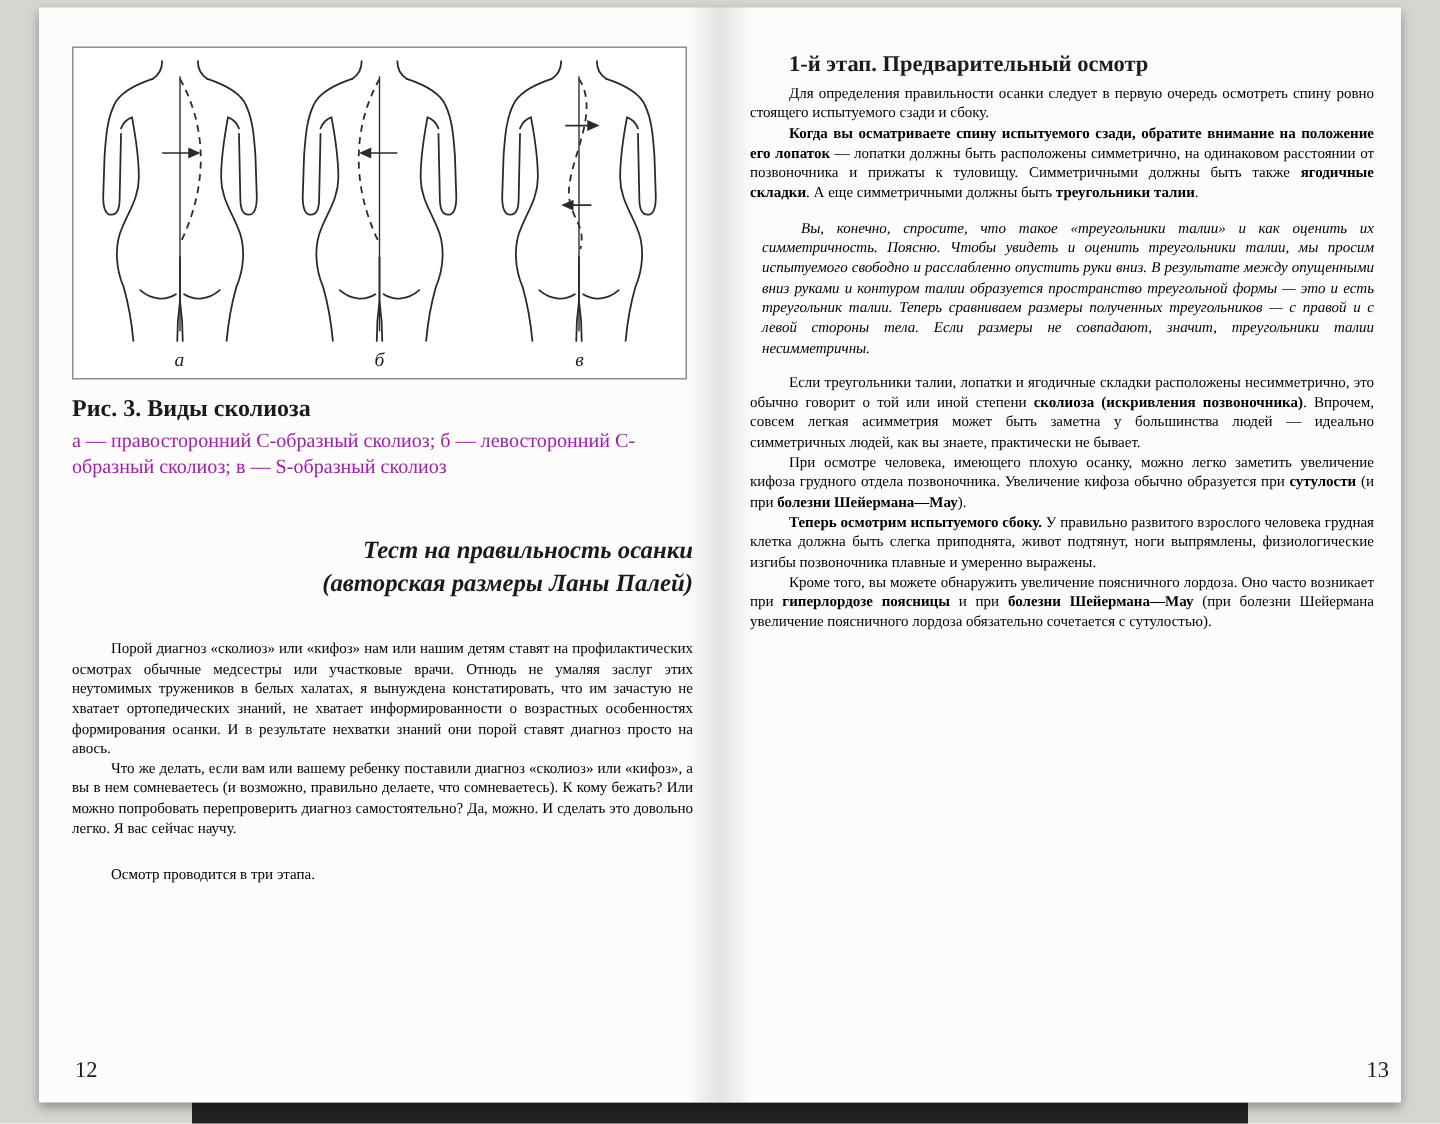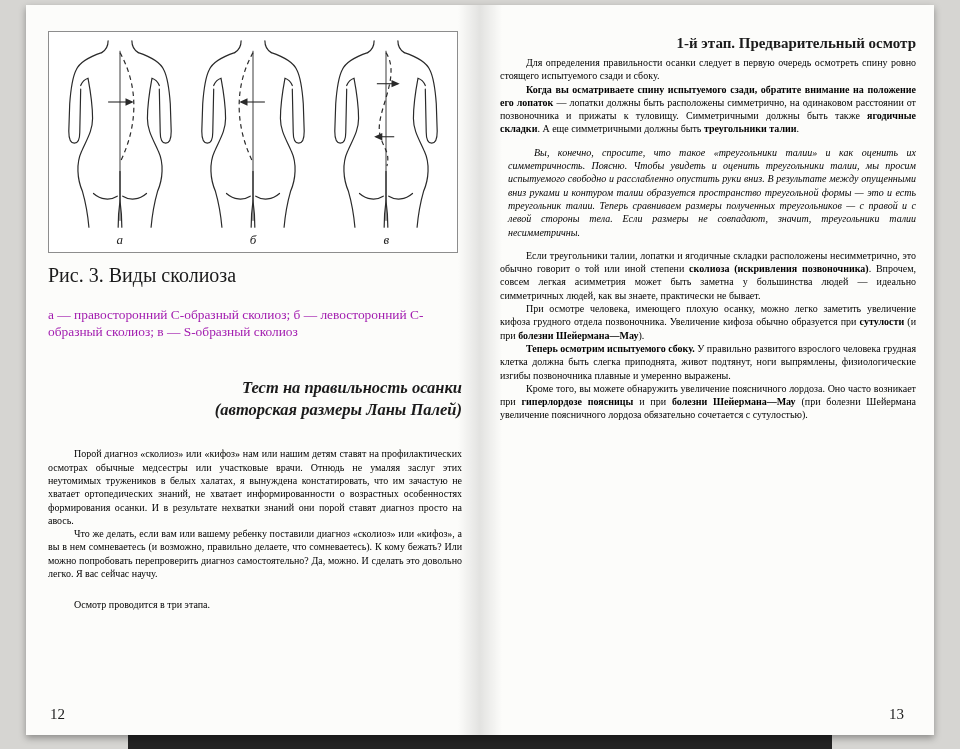--- a/index.html
+++ b/index.html
@@ -44,37 +44,37 @@
     width:410px; height:222px; border:1px solid #8d8d8d;
     background:#fff;
     display:flex; align-items:flex-start; justify-content:space-around;
     padding:6px 4px 2px 4px;
   }
   .fig-unit { width:128px; display:flex; flex-direction:column; align-items:center; }
   .fig-svg { width:126px; height:192px; }
   .fig-label { font-style:italic; font-size:13px; margin-top:2px; color:#222; }
 
   .fig-caption { margin-top:11px; }
-  .fig-caption-title { font-weight:normal; font-size:20px; margin-bottom:19px; }
+  .fig-caption-title { font-weight:bold; font-size:16px; margin-bottom:3px; }
   .fig-caption-text { font-size:13.4px; line-height:1.3; color:#a21caf; }
 
   .left-heading {
     font-weight:bold; font-style:italic; font-size:16.5px; line-height:1.35;
     margin:36px 0 26px 22px;
     text-align:right;
   }
   .right-heading {
-    font-weight:bold; font-size:15px; margin:4px 0 4px 26px;text-align:right;
+    font-weight:bold; font-size:15px; margin:4px 0 4px 26px;
   }
 
   .page-number {
     position:absolute; bottom:12px; font-weight:normal; font-size:15px;
   }
   .page-number.pn-left { left:24px; }
-  .page-number.pn-right { right:30px; }
+  .page-number.pn-right { right:8px; }
 </style>
 </head>
 <body>
 
 <div class="stage">
   <div class="book-edge"></div>
   <div class="book">
 
     <svg width="0" height="0" style="position:absolute" aria-hidden="true">
       <defs>

